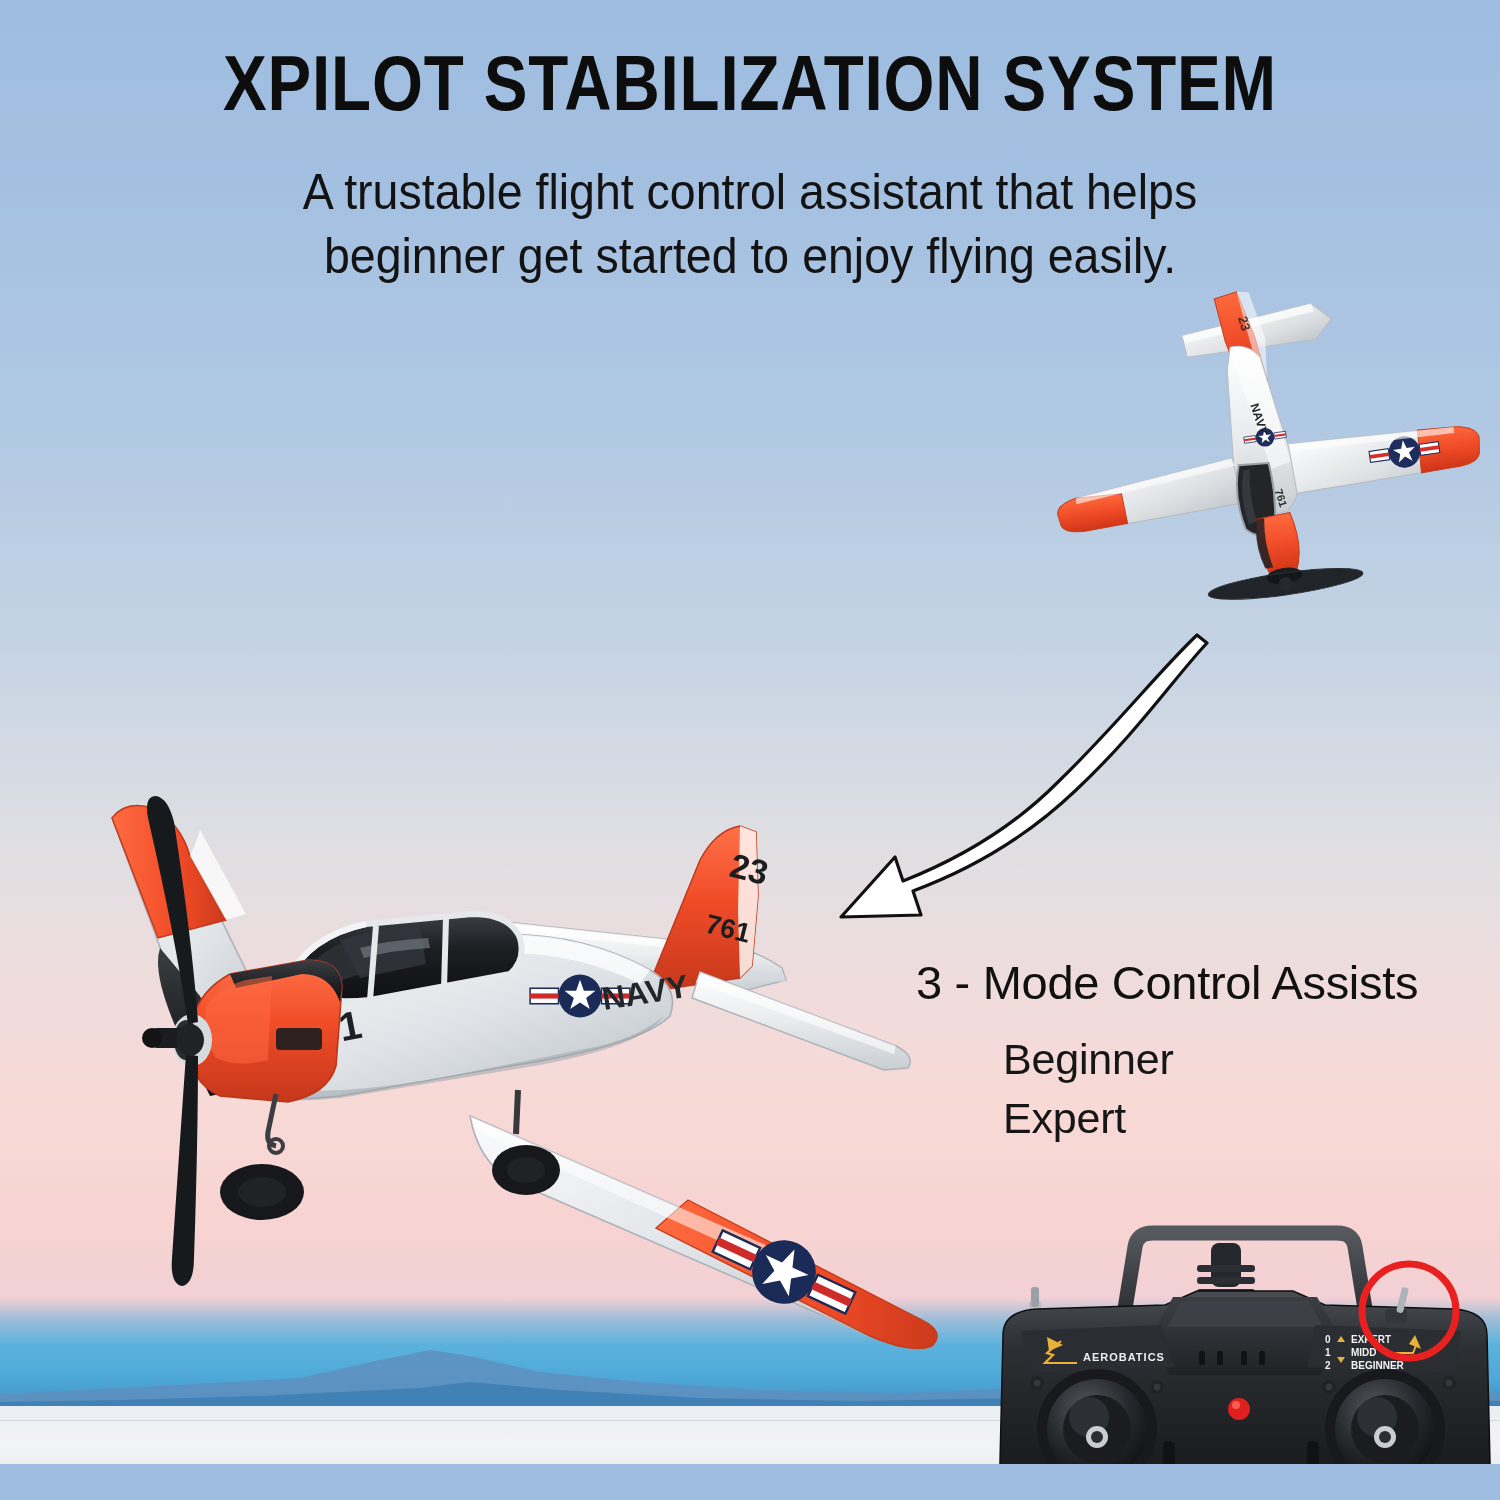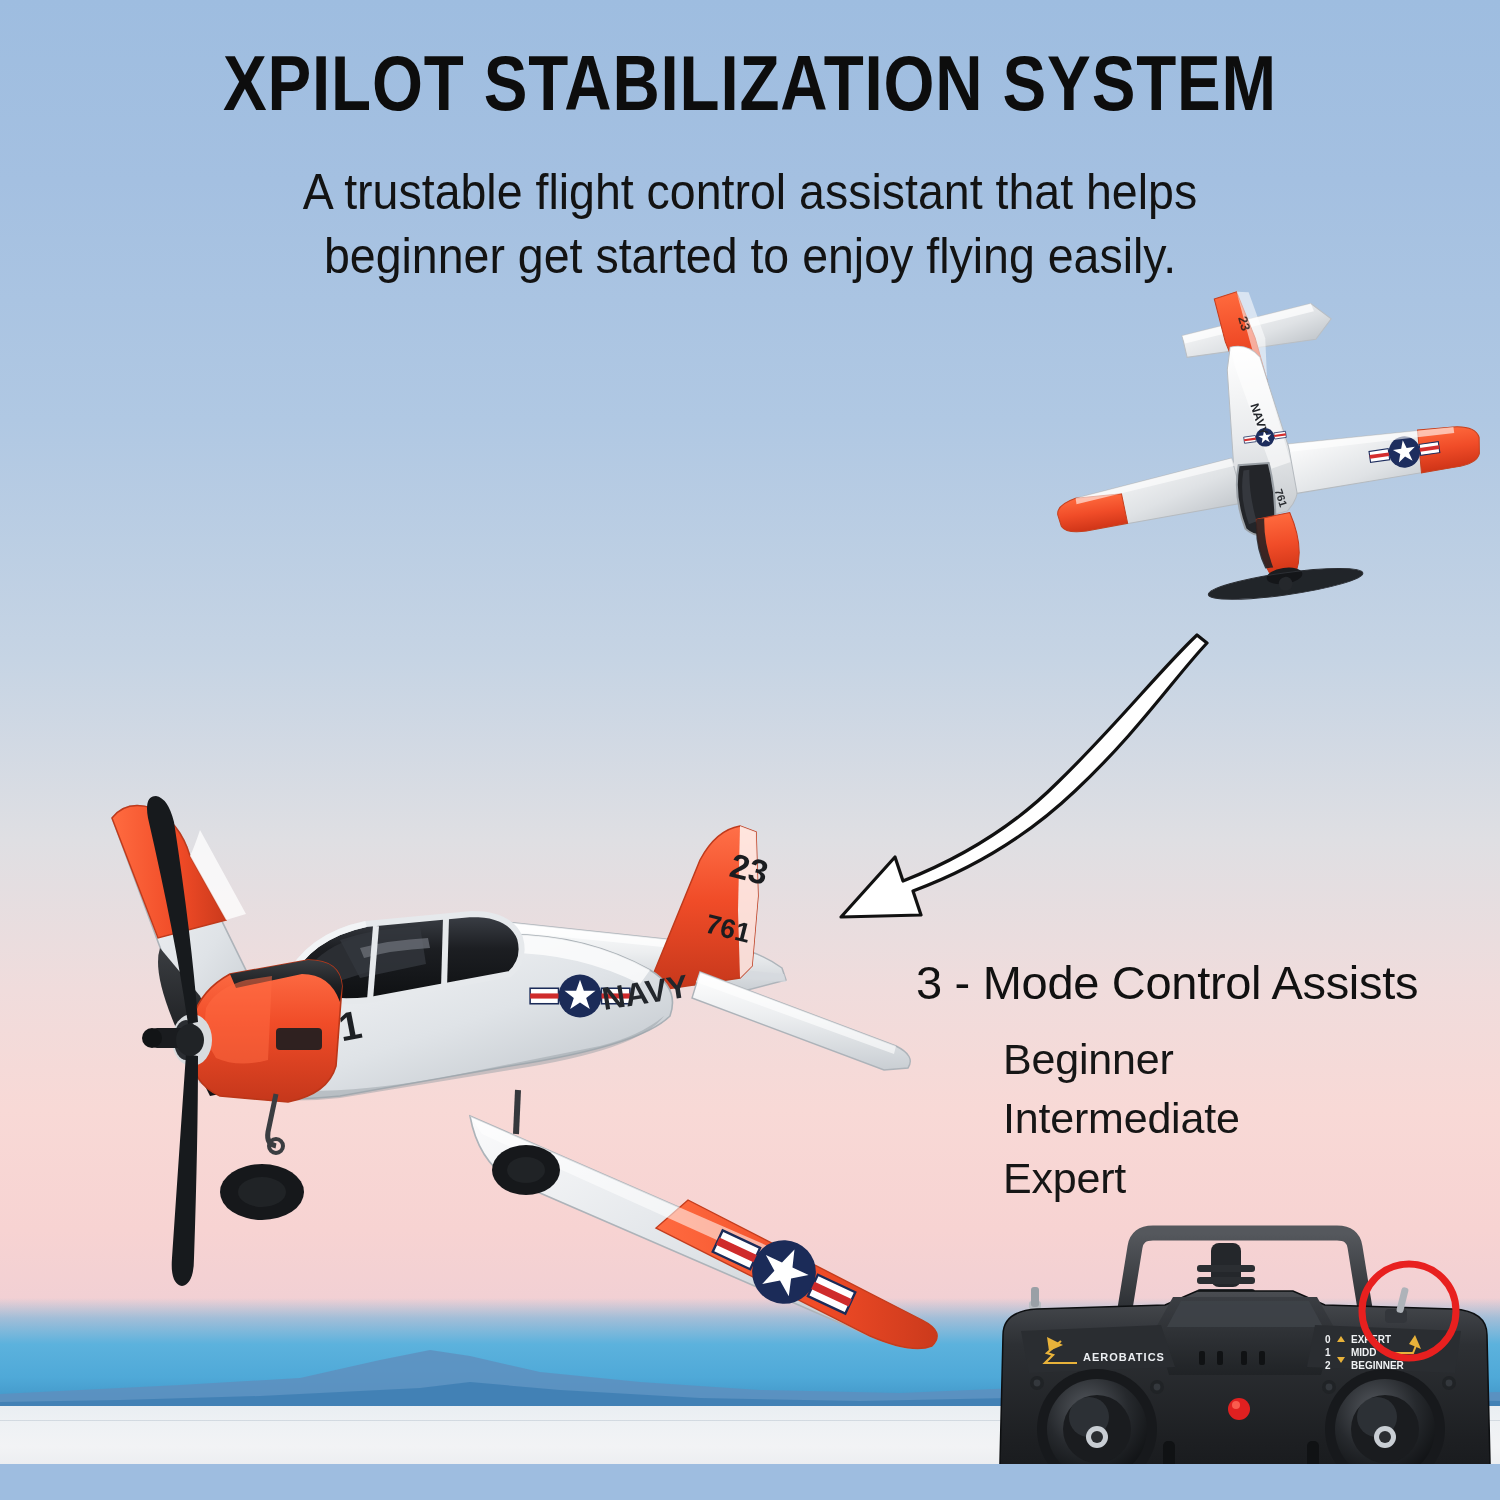--- a/index.html
+++ b/index.html
@@ -211,21 +211,20 @@
                L 158,266
                C 224,240 274,206 312,168
                C 372,110 414,56 452,20 Z" fill="#ffffff" stroke="#111111" stroke-width="3.2" stroke-linejoin="round"></path>
       <path d="M452,24 C 416,62 376,116 318,170 C 278,208 228,244 162,270" fill="none" stroke="#ffffff" stroke-width="1.2" opacity=".9"></path>
     </svg>
   </div>
 
   <div class="mode-title">3 - Mode Control Assists</div>
   <div class="mode-list">
     <div>Beginner</div>
-    <div>Intermediate</div>
     <div>Expert</div>
   </div>
 
   <div class="art" id="plane-big">
     <svg viewBox="0 0 960 590">
       <defs>
         <linearGradient id="bWhiteTop" x1="0" y1="0" x2="0" y2="1">
           <stop offset="0%" stop-color="#ffffff"></stop>
             <stop offset="45%" stop-color="#eceef0"></stop>
           <stop offset="100%" stop-color="#c9ced3"></stop>

